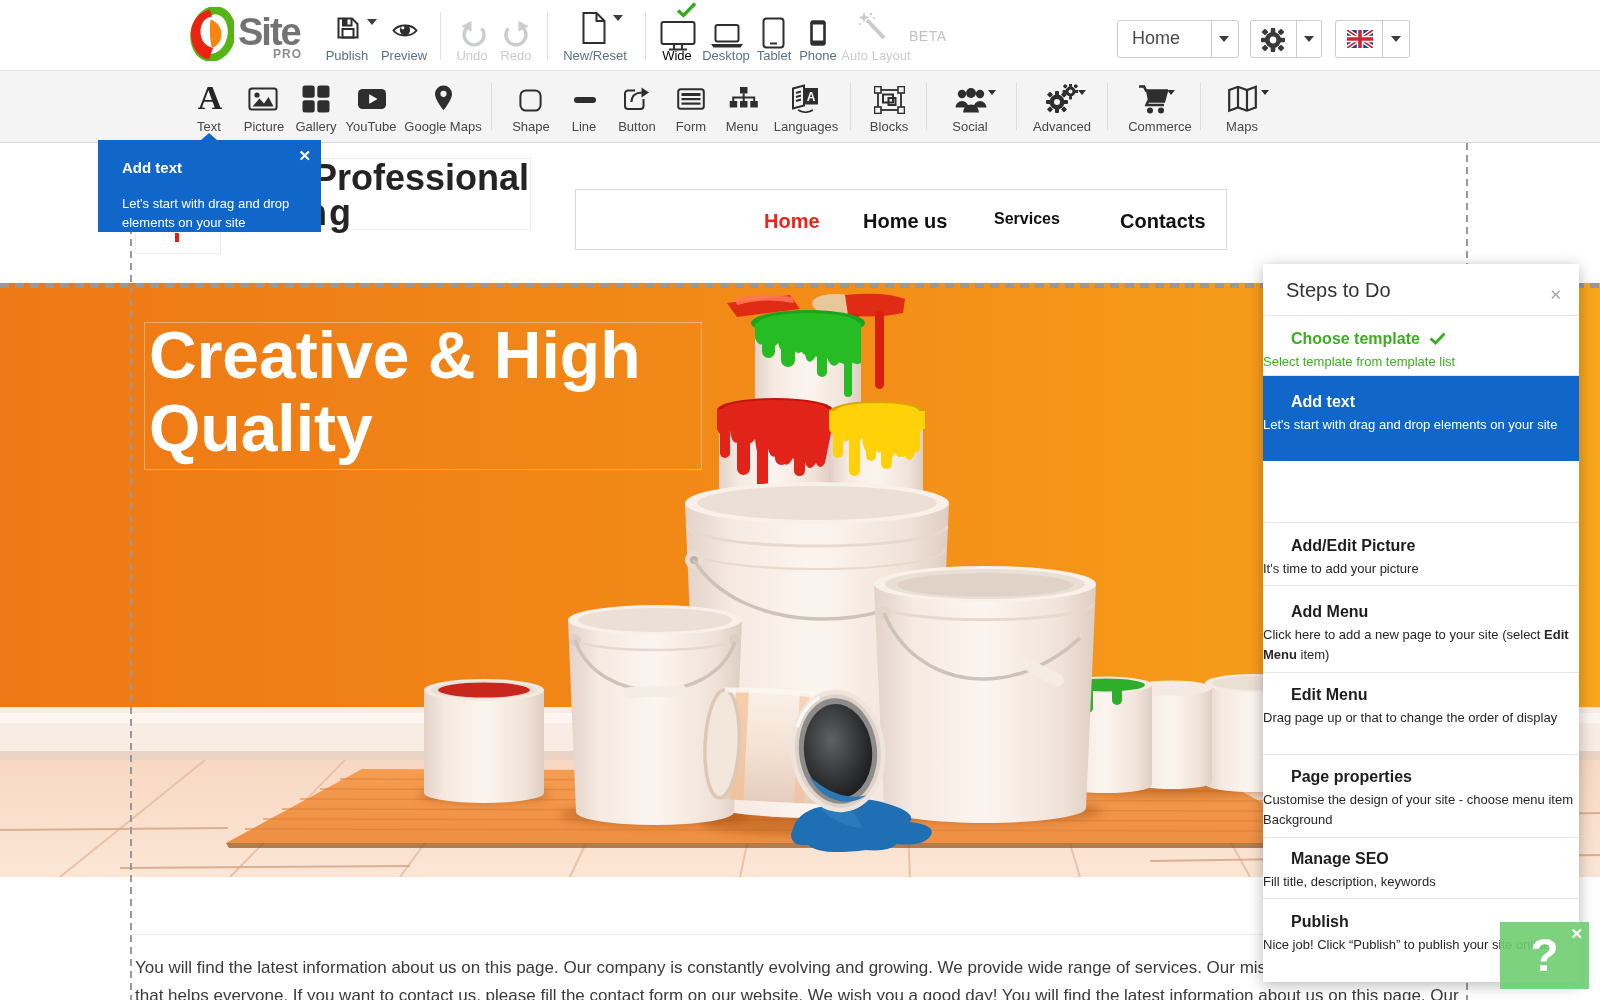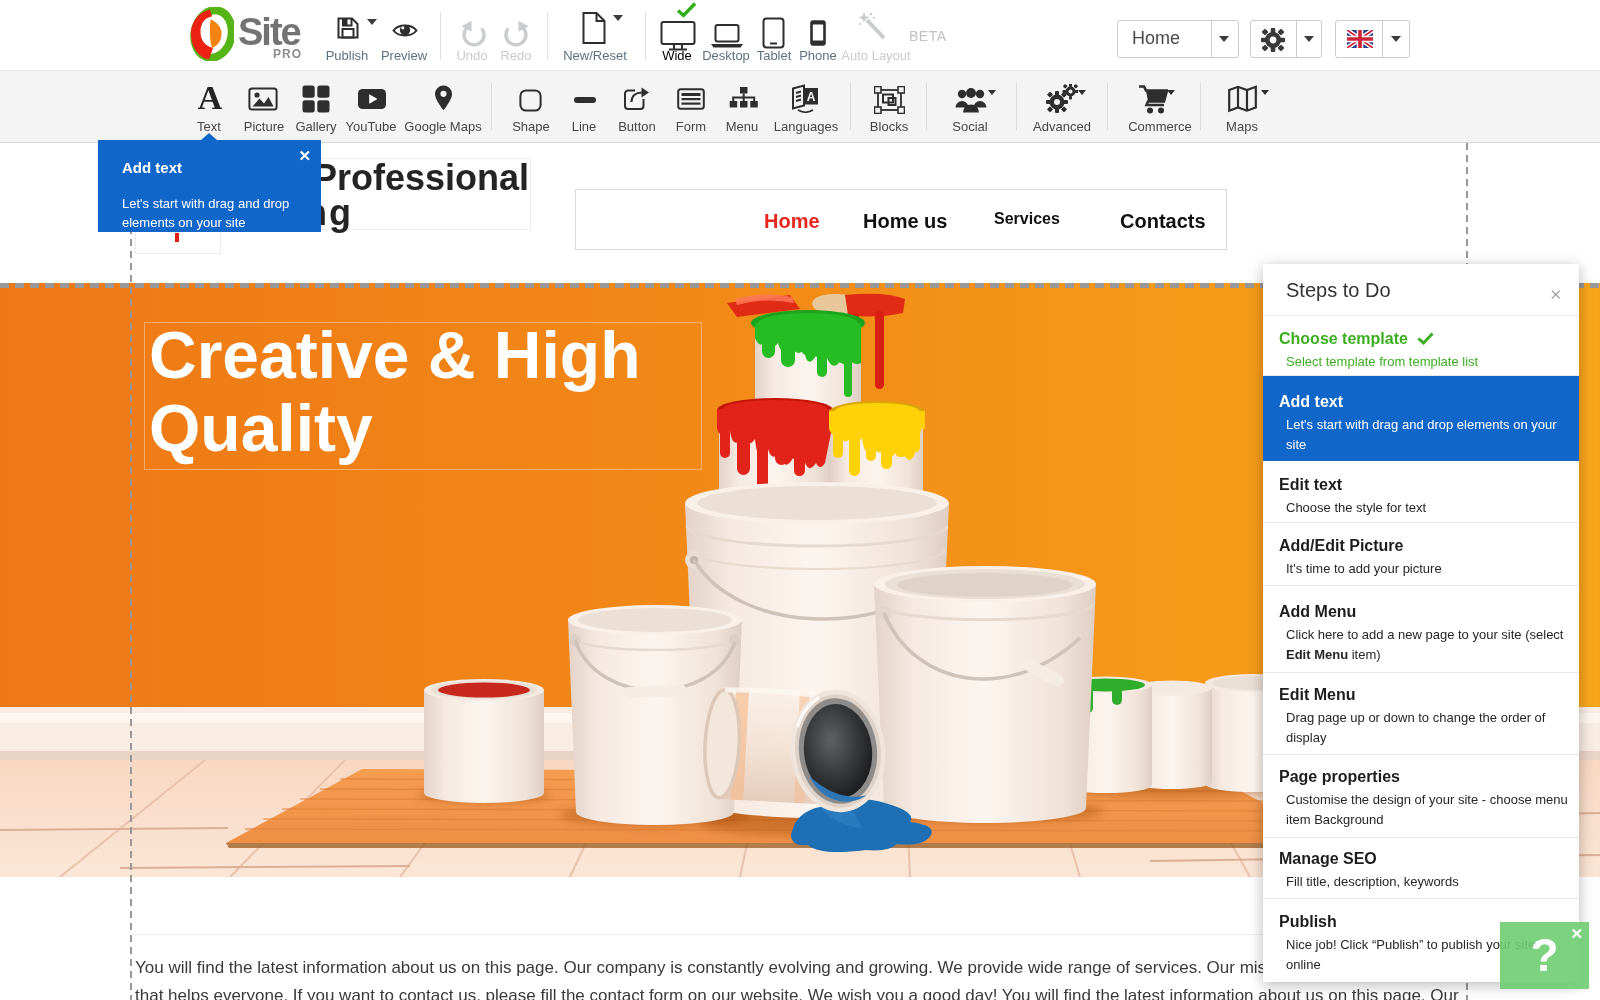--- a/index.html
+++ b/index.html
@@ -26,22 +26,22 @@
 #tip{position:absolute;left:98px;top:140px;width:223px;height:92px;background:#1166c9;color:#fff;z-index:30}
 #tip .arr{position:absolute;left:103px;top:-7px;width:0;height:0;border-left:8px solid transparent;border-right:8px solid transparent;border-bottom:7px solid #1166c9}
 #tip h4{font-size:15px;font-weight:bold;margin:19px 0 2px 24px}
 #tip p{font-size:13px;line-height:18.5px;margin:19px 0 0 24px}
 #tip .x{position:absolute;right:10px;top:7px;font-size:15px;font-weight:bold;color:#fff}
 
 #panel{position:absolute;left:1263px;top:264px;width:316px;height:718px;background:#fff;box-shadow:0 3px 14px rgba(0,0,0,.28);z-index:20}
 #panel .hd{font-size:20px;color:#333;padding:15px 0 0 23px}
 #panel .px{position:absolute;right:17px;top:22px;font-size:15px;color:#a8a8a8}
 #panel .it{position:absolute;left:0;width:316px}
-#panel .tt{font-size:16px;font-weight:bold;color:#1d1d1d;padding-left:16px}
-#panel .ss{font-size:13px;line-height:19.5px;color:#262626;padding-left:23px;width:310px;margin-top:4px}
+#panel .tt{font-size:16px;font-weight:bold;color:#1d1d1d;padding-left:28px}
+#panel .ss{font-size:13px;line-height:19.5px;color:#262626;width:310px;margin-top:4px}
 #panel .dv{position:absolute;left:0;width:316px;height:1px;background:#e8e8e8}
 #panel .blue{position:absolute;left:0;top:112px;width:316px;height:85px;background:#1166c9;color:#fff}
 #panel .blue .tt,#panel .blue .ss{color:#fff}
 #panel .gtxt{color:#3dae21}
 
 #help{position:absolute;left:1500px;top:922px;width:89px;height:67px;background:rgba(110,205,112,.9);z-index:40}
 #help .q{position:absolute;left:50%;top:50%;transform:translate(-50%,-52%);font-size:46px;font-weight:bold;color:#fff}
 #help .hx{position:absolute;right:6px;top:3px;font-size:15px;font-weight:bold;color:#fff}
 svg{position:absolute;display:block}
 .ic{stroke:#2e2e2e;fill:none;stroke-width:2}
@@ -539,38 +539,34 @@
       <div class="tt gtxt">Choose template <svg width="17" height="13" viewBox="0 0 17 13" style="position:static;display:inline-block;vertical-align:-1px;margin-left:5px">
           <path d="M1.5 6.5 L6.5 11 L15.5 1.5" stroke="#3dae21" stroke-width="3" fill="none"></path>
         </svg></div>
       <div class="ss gtxt">Select template from template list</div>
     </div>
   <div class="dv" style="top:111px"></div>
   <div class="blue">
     <div class="tt" style="padding-top:17px">Add text</div>
     <div class="ss">Let's start with drag and drop elements on your site</div>
   </div>
-  <div class="it" style="top:212px">
-      <div class="tt">Edit text</div>
-      <div class="ss">Choose the style for text</div>
-    </div>
   <div class="dv" style="top:258px"></div>
   <div class="it" style="top:273px">
       <div class="tt">Add/Edit Picture</div>
       <div class="ss">It's time to add your picture</div>
     </div>
   <div class="dv" style="top:321px"></div>
   <div class="it" style="top:339px">
       <div class="tt">Add Menu</div>
       <div class="ss">Click here to add a new page to your site (select <b>Edit Menu</b> item)</div>
     </div>
   <div class="dv" style="top:408px"></div>
   <div class="it" style="top:422px">
       <div class="tt">Edit Menu</div>
-      <div class="ss">Drag page up or down to change the order of display</div>
+      <div class="ss">Drag page up or that to change the order of display</div>
     </div>
   <div class="dv" style="top:490px"></div>
   <div class="it" style="top:504px">
       <div class="tt">Page properties</div>
       <div class="ss">Customise the design of your site - choose menu item Background</div>
     </div>
   <div class="dv" style="top:573px"></div>
   <div class="it" style="top:586px">
       <div class="tt">Manage SEO</div>
       <div class="ss">Fill title, description, keywords</div>

